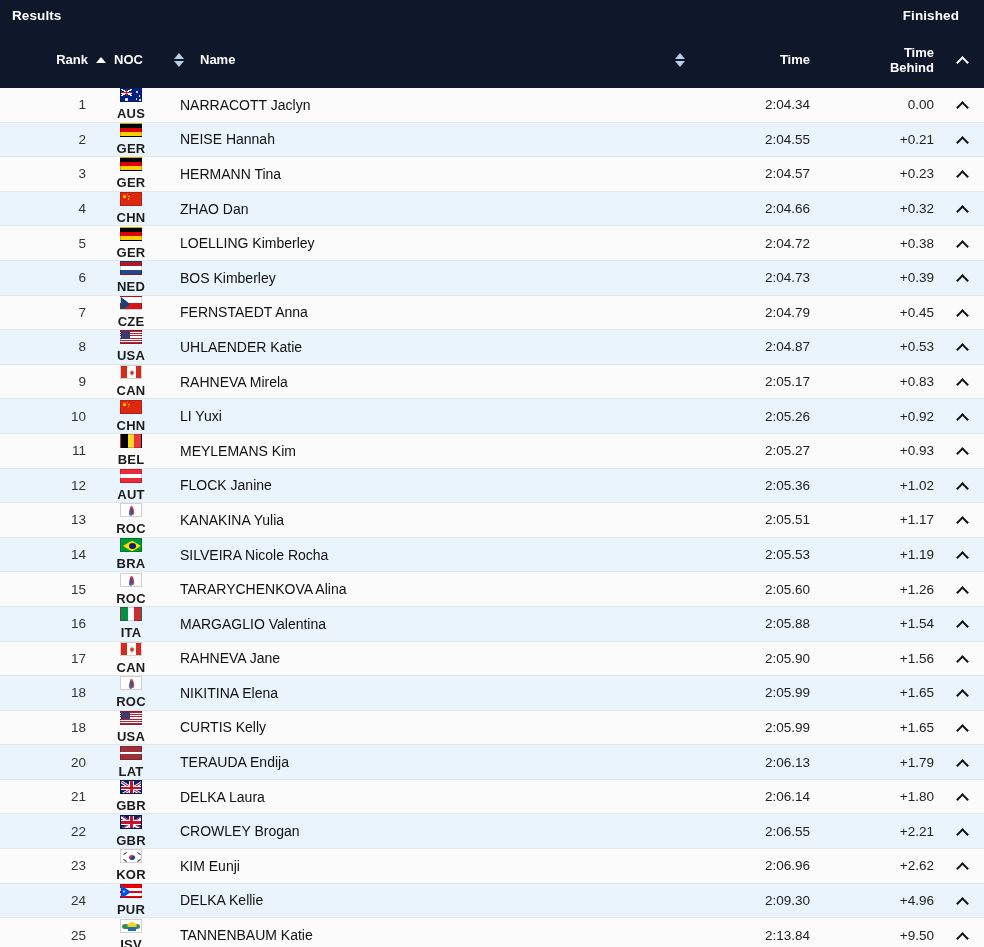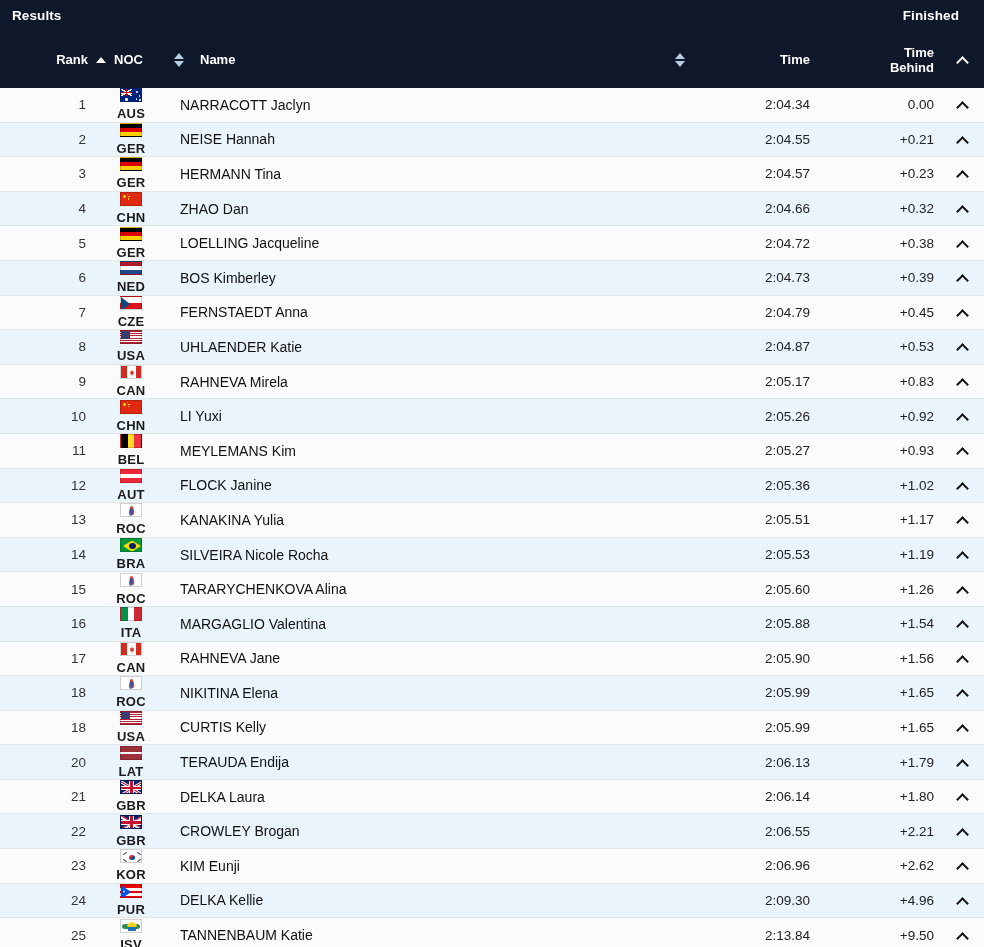--- a/index.html
+++ b/index.html
@@ -331,21 +331,21 @@
       <div class="c-exp">
         <span class="chev"></span>
       </div>
     </div>
     <div class="row odd">
       <div class="c-rank">5</div>
       <div class="c-flagnoc">
         <span class="flag f-GER"></span>
         <span class="c-noc">GER</span>
       </div>
-      <div class="c-name">LOELLING Jacqueline</div>
+      <div class="c-name">LOELLING Kimberley</div>
       <div class="c-time">2:04.72</div>
       <div class="c-behind">+0.38</div>
       <div class="c-exp">
         <span class="chev"></span>
       </div>
     </div>
     <div class="row even">
       <div class="c-rank">6</div>
       <div class="c-flagnoc">
         <span class="flag f-NED"></span>

